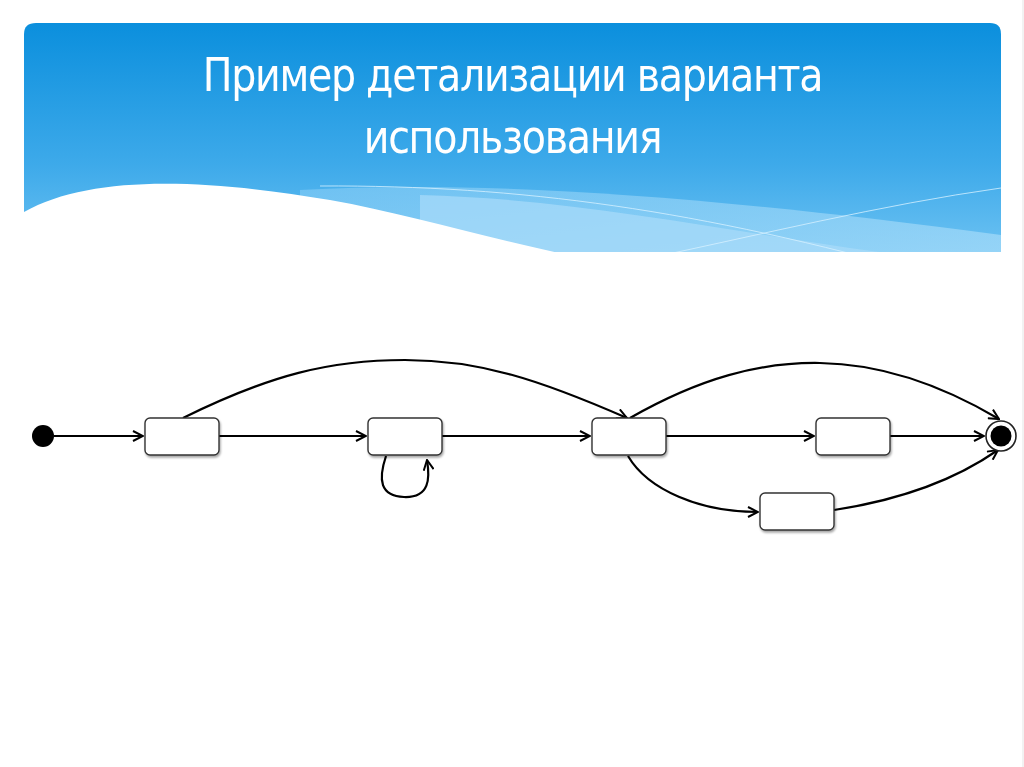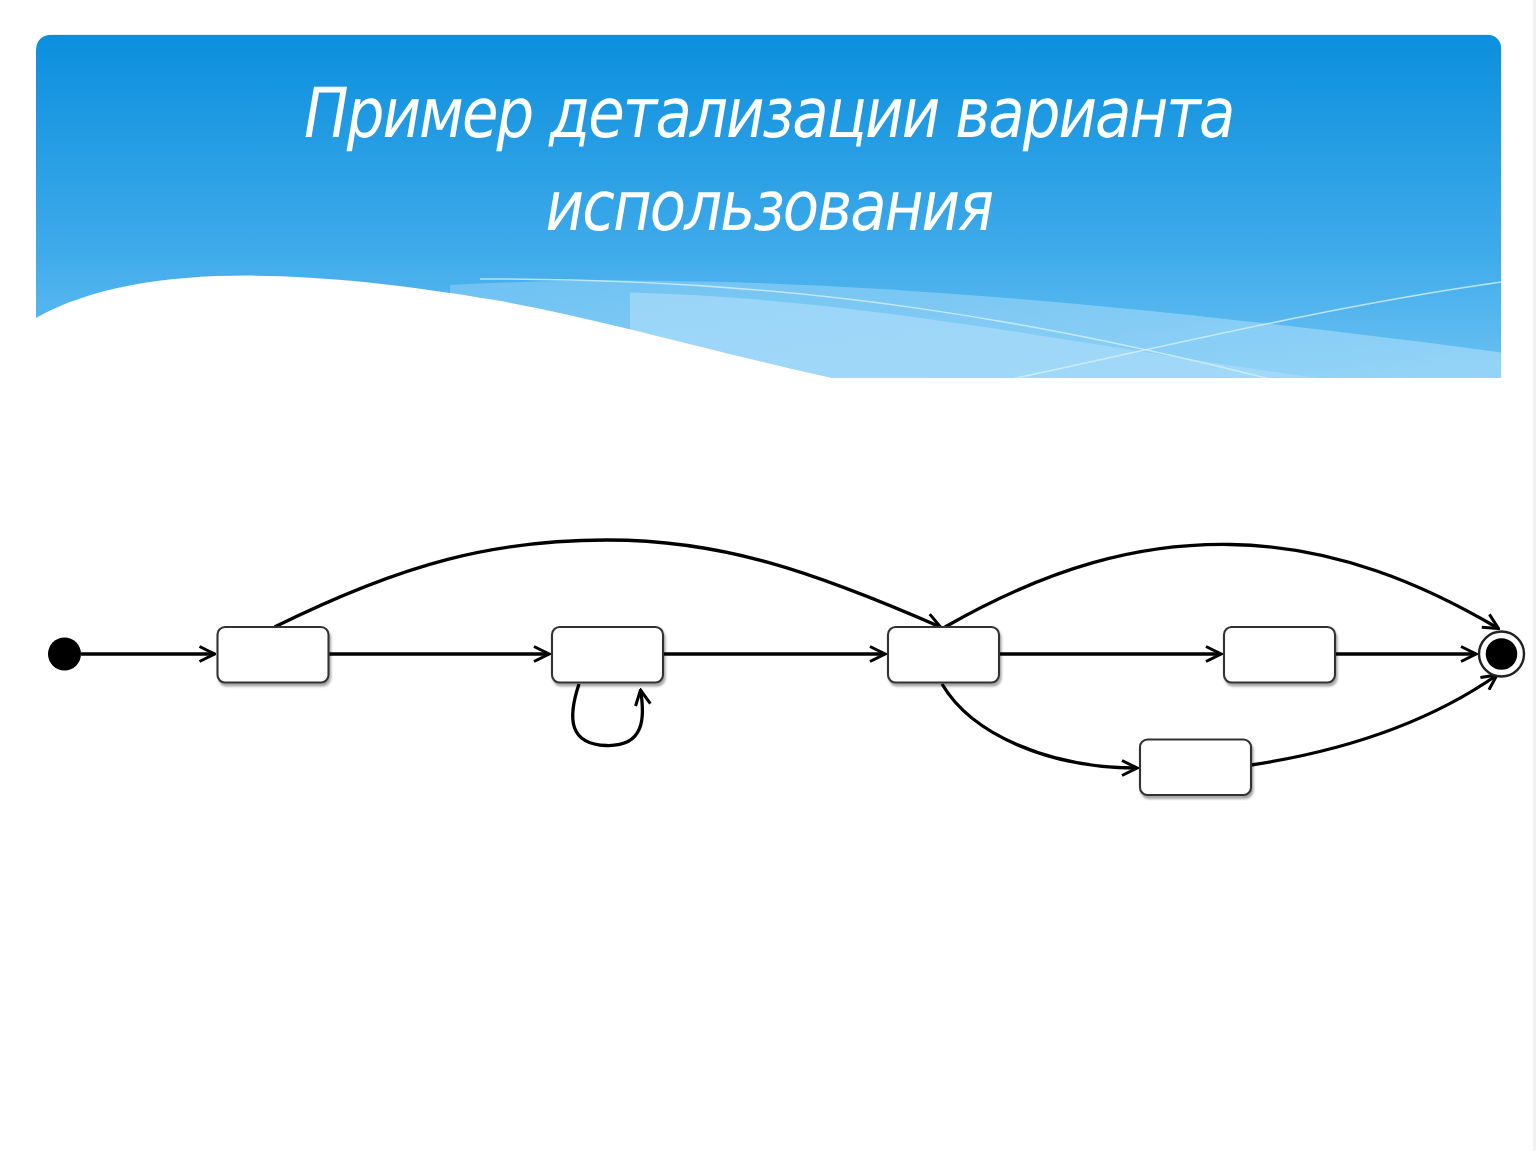--- a/index.html
+++ b/index.html
@@ -1,21 +1,21 @@
 <!DOCTYPE html>
 <html><head>
   <meta charset="utf-8">
   <style>
     html, body { margin: 0; padding: 0; }
     body {
       width: 1024px; height: 767px; overflow: hidden;
       background: #ffffff; position: relative;
       font-family: "DejaVu Sans", sans-serif;
     }
-    .slide { position: absolute; left: 0; top: 0; width: 1024px; height: 767px; background: #ffffff; font-style: italic; }
+    .slide { position: absolute; left: 0; top: 0; width: 1024px; height: 767px; background: #ffffff; }
     .banner-svg { position: absolute; left: 0; top: 0; }
     .title {
       position: absolute; left: 24px; top: 44px; width: 977px;
       text-align: center; color: #ffffff;
       font-family: "DejaVu Sans", sans-serif;
       font-size: 46px; line-height: 62px; font-weight: normal;
       letter-spacing: -1.5px;
       transform: scaleX(0.86); transform-origin: center top;
     }
     .title span { display: block; }

